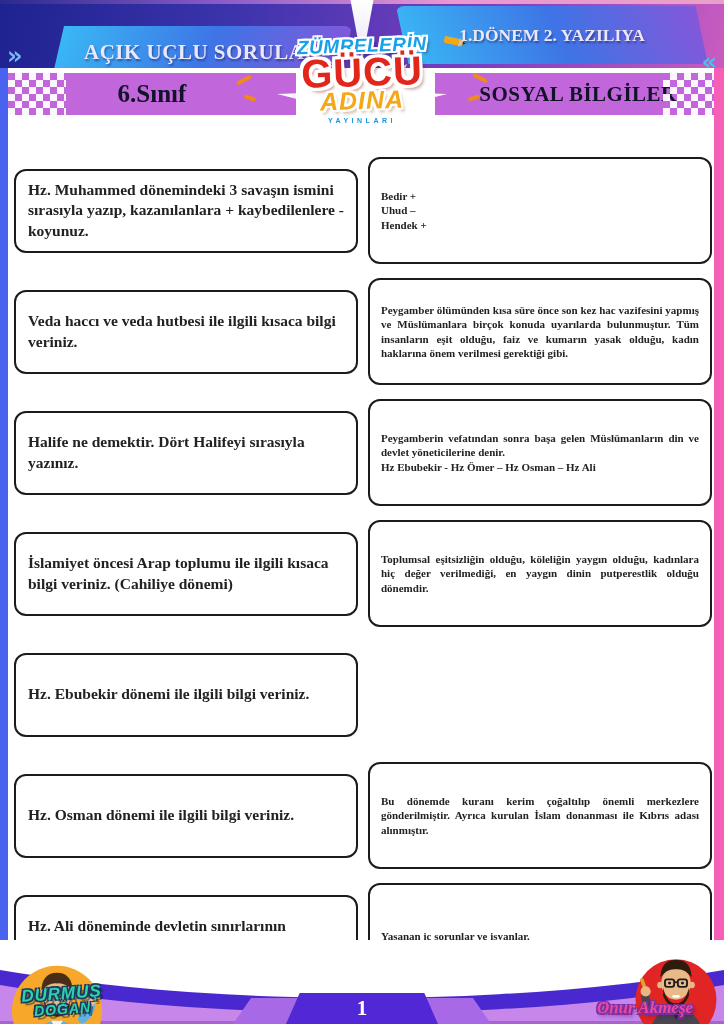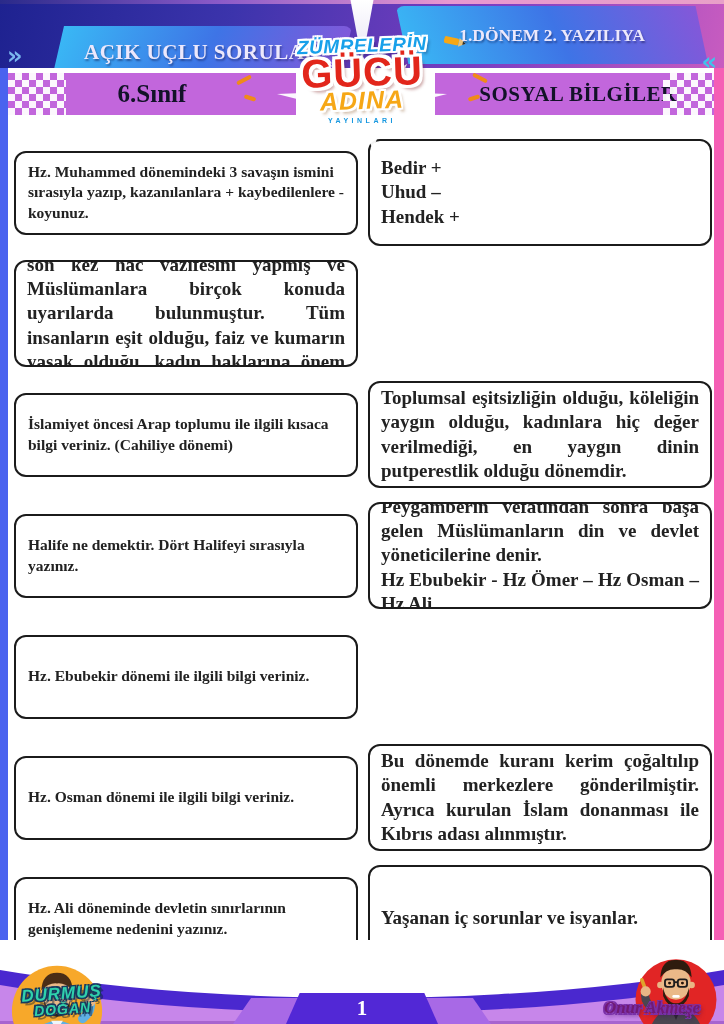--- a/index.html
+++ b/index.html
@@ -58,29 +58,29 @@
   .sp2{width:12px;height:4px;left:-8px;top:60px;transform:rotate(18deg);}
   .sp3{width:16px;height:4px;right:-16px;top:40px;transform:rotate(28deg);}
   .sp4{width:12px;height:4px;right:-8px;top:60px;transform:rotate(-18deg);}
   .logo-pencil{position:absolute;right:6px;top:-2px;transform:rotate(12deg);}
 
   
   .side-left{position:absolute;left:0;top:68px;bottom:0;width:8px;background:#4a63ef;}
   .side-right{position:absolute;right:0;top:68px;bottom:0;width:10px;background:#f55fb5;}
 
   
-  .main{position:absolute;left:14px;top:139px;width:698px;z-index:2;}
+  .main{position:absolute;left:14px;top:157px;width:698px;z-index:2;}
   .row{display:flex;gap:10px;margin-bottom:14px;height:107px;}
   .qcol{width:344px;display:flex;align-items:center;}
   .qbox{box-sizing:border-box;width:100%;min-height:84px;border:2.5px solid #1b1b1b;border-radius:12px;
     background:#fff;display:flex;align-items:center;padding:8px 12px;
     font-size:15.5px;line-height:1.3;color:#222;font-weight:600;}
   .abox{box-sizing:border-box;width:344px;height:107px;border:2.5px solid #1b1b1b;border-radius:12px;
     background:#fff;display:flex;align-items:center;padding:6px 11px;overflow:hidden;}
-  .atext{font-size:19px;line-height:1.28;color:#222;text-align:justify;white-space:pre-line;font-weight:600;}
+  .atext{font-size:11px;line-height:1.28;color:#222;text-align:justify;white-space:pre-line;font-weight:600;}
 
   
   .footer{position:absolute;left:0;right:0;bottom:0;height:84px;overflow:hidden;z-index:5;}
   .f-base{position:absolute;inset:0;background:#c786ea;}
   .f-indigo{position:absolute;left:-338px;top:-315px;width:1400px;height:388px;border-radius:50%;
     background:#4a28cf;}
   .f-white{position:absolute;left:-338px;top:-330px;width:1400px;height:388px;border-radius:50%;
     background:#ffffff;}
   .f-bottom-line{position:absolute;left:0;right:0;bottom:0;height:3px;background:#a764cf;}
   .wings{position:absolute;left:50%;bottom:0;transform:translateX(-50%);width:258px;height:26px;
@@ -91,21 +91,21 @@
 
   
   .avatar{position:absolute;z-index:9;}
   .avatar-left{left:8px;top:958px;}
   .avatar-right{right:2px;top:950px;}
   .credit{position:absolute;z-index:10;text-align:center;font-weight:bold;font-style:italic;}
   .credit-left{left:4px;top:986px;width:116px;transform:rotate(-4deg);color:#2fd0ac;
     font-family:"Liberation Sans",sans-serif;font-size:17px;letter-spacing:1px;line-height:.95;
     text-shadow:-1.5px -1.5px 0 #173a5e,1.5px -1.5px 0 #173a5e,-1.5px 1.5px 0 #173a5e,1.5px 1.5px 0 #173a5e,3px 4px 0 rgba(10,30,50,.45);}
   .credit-left .l2{font-size:14px;display:block;margin-top:1px;}
-  .credit-right{right:10px;top:998px;width:124px;color:#701a75;font-size:17px;
+  .credit-right{right:17px;top:998px;width:124px;color:#ec4899;font-size:17px;
     text-shadow:-1.5px -1.5px 0 #7a2fa8,1.5px -1.5px 0 #7a2fa8,-1.5px 1.5px 0 #7a2fa8,1.5px 1.5px 0 #7a2fa8,2px 3px 4px rgba(60,10,90,.7);}
 </style>
 </head>
 <body>
 
 <div class="page">
 
   <div class="header">
     <span class="chev chev-l">»</span>
     <span class="chev chev-r">«</span>
@@ -161,45 +161,50 @@
           </div>
         </div>
       <div class="abox">
           <div class="atext">Bedir +
 Uhud –
 Hendek +</div>
         </div>
     </div>
 
     <div class="row">
+      <div class="qcol">
+          <div class="qbox">
+            <span>Veda haccı ve veda hutbesi ile ilgili kısaca bilgi veriniz.</span>
+          </div>
+        </div>
       <div class="abox">
           <div class="atext">Peygamber ölümünden kısa süre önce son kez hac vazifesini yapmış ve Müslümanlara birçok konuda uyarılarda bulunmuştur. Tüm insanların eşit olduğu, faiz ve kumarın yasak olduğu, kadın haklarına önem verilmesi gerektiği gibi.</div>
-        </div>
-    </div>
-
-    <div class="row">
-      <div class="qcol">
-          <div class="qbox">
-            <span>İslamiyet öncesi Arap toplumu ile ilgili kısaca bilgi veriniz. (Cahiliye dönemi)</span>
-          </div>
-        </div>
-      <div class="abox">
-          <div class="atext">Toplumsal eşitsizliğin olduğu, köleliğin yaygın olduğu, kadınlara hiç değer verilmediği, en yaygın dinin putperestlik olduğu dönemdir.</div>
         </div>
     </div>
 
     <div class="row">
       <div class="qcol">
           <div class="qbox">
             <span>Halife ne demektir. Dört Halifeyi sırasıyla yazınız.</span>
           </div>
         </div>
       <div class="abox">
           <div class="atext">Peygamberin vefatından sonra başa gelen Müslümanların din ve devlet yöneticilerine denir.
 Hz Ebubekir - Hz Ömer – Hz Osman – Hz Ali</div>
+        </div>
+    </div>
+
+    <div class="row">
+      <div class="qcol">
+          <div class="qbox">
+            <span>İslamiyet öncesi Arap toplumu ile ilgili kısaca bilgi veriniz. (Cahiliye dönemi)</span>
+          </div>
+        </div>
+      <div class="abox">
+          <div class="atext">Toplumsal eşitsizliğin olduğu, köleliğin yaygın olduğu, kadınlara hiç değer verilmediği, en yaygın dinin putperestlik olduğu dönemdir.</div>
         </div>
     </div>
 
     <div class="row">
       <div class="qcol">
           <div class="qbox">
             <span>Hz. Ebubekir dönemi ile ilgili bilgi veriniz.</span>
           </div>
         </div>
     </div>

